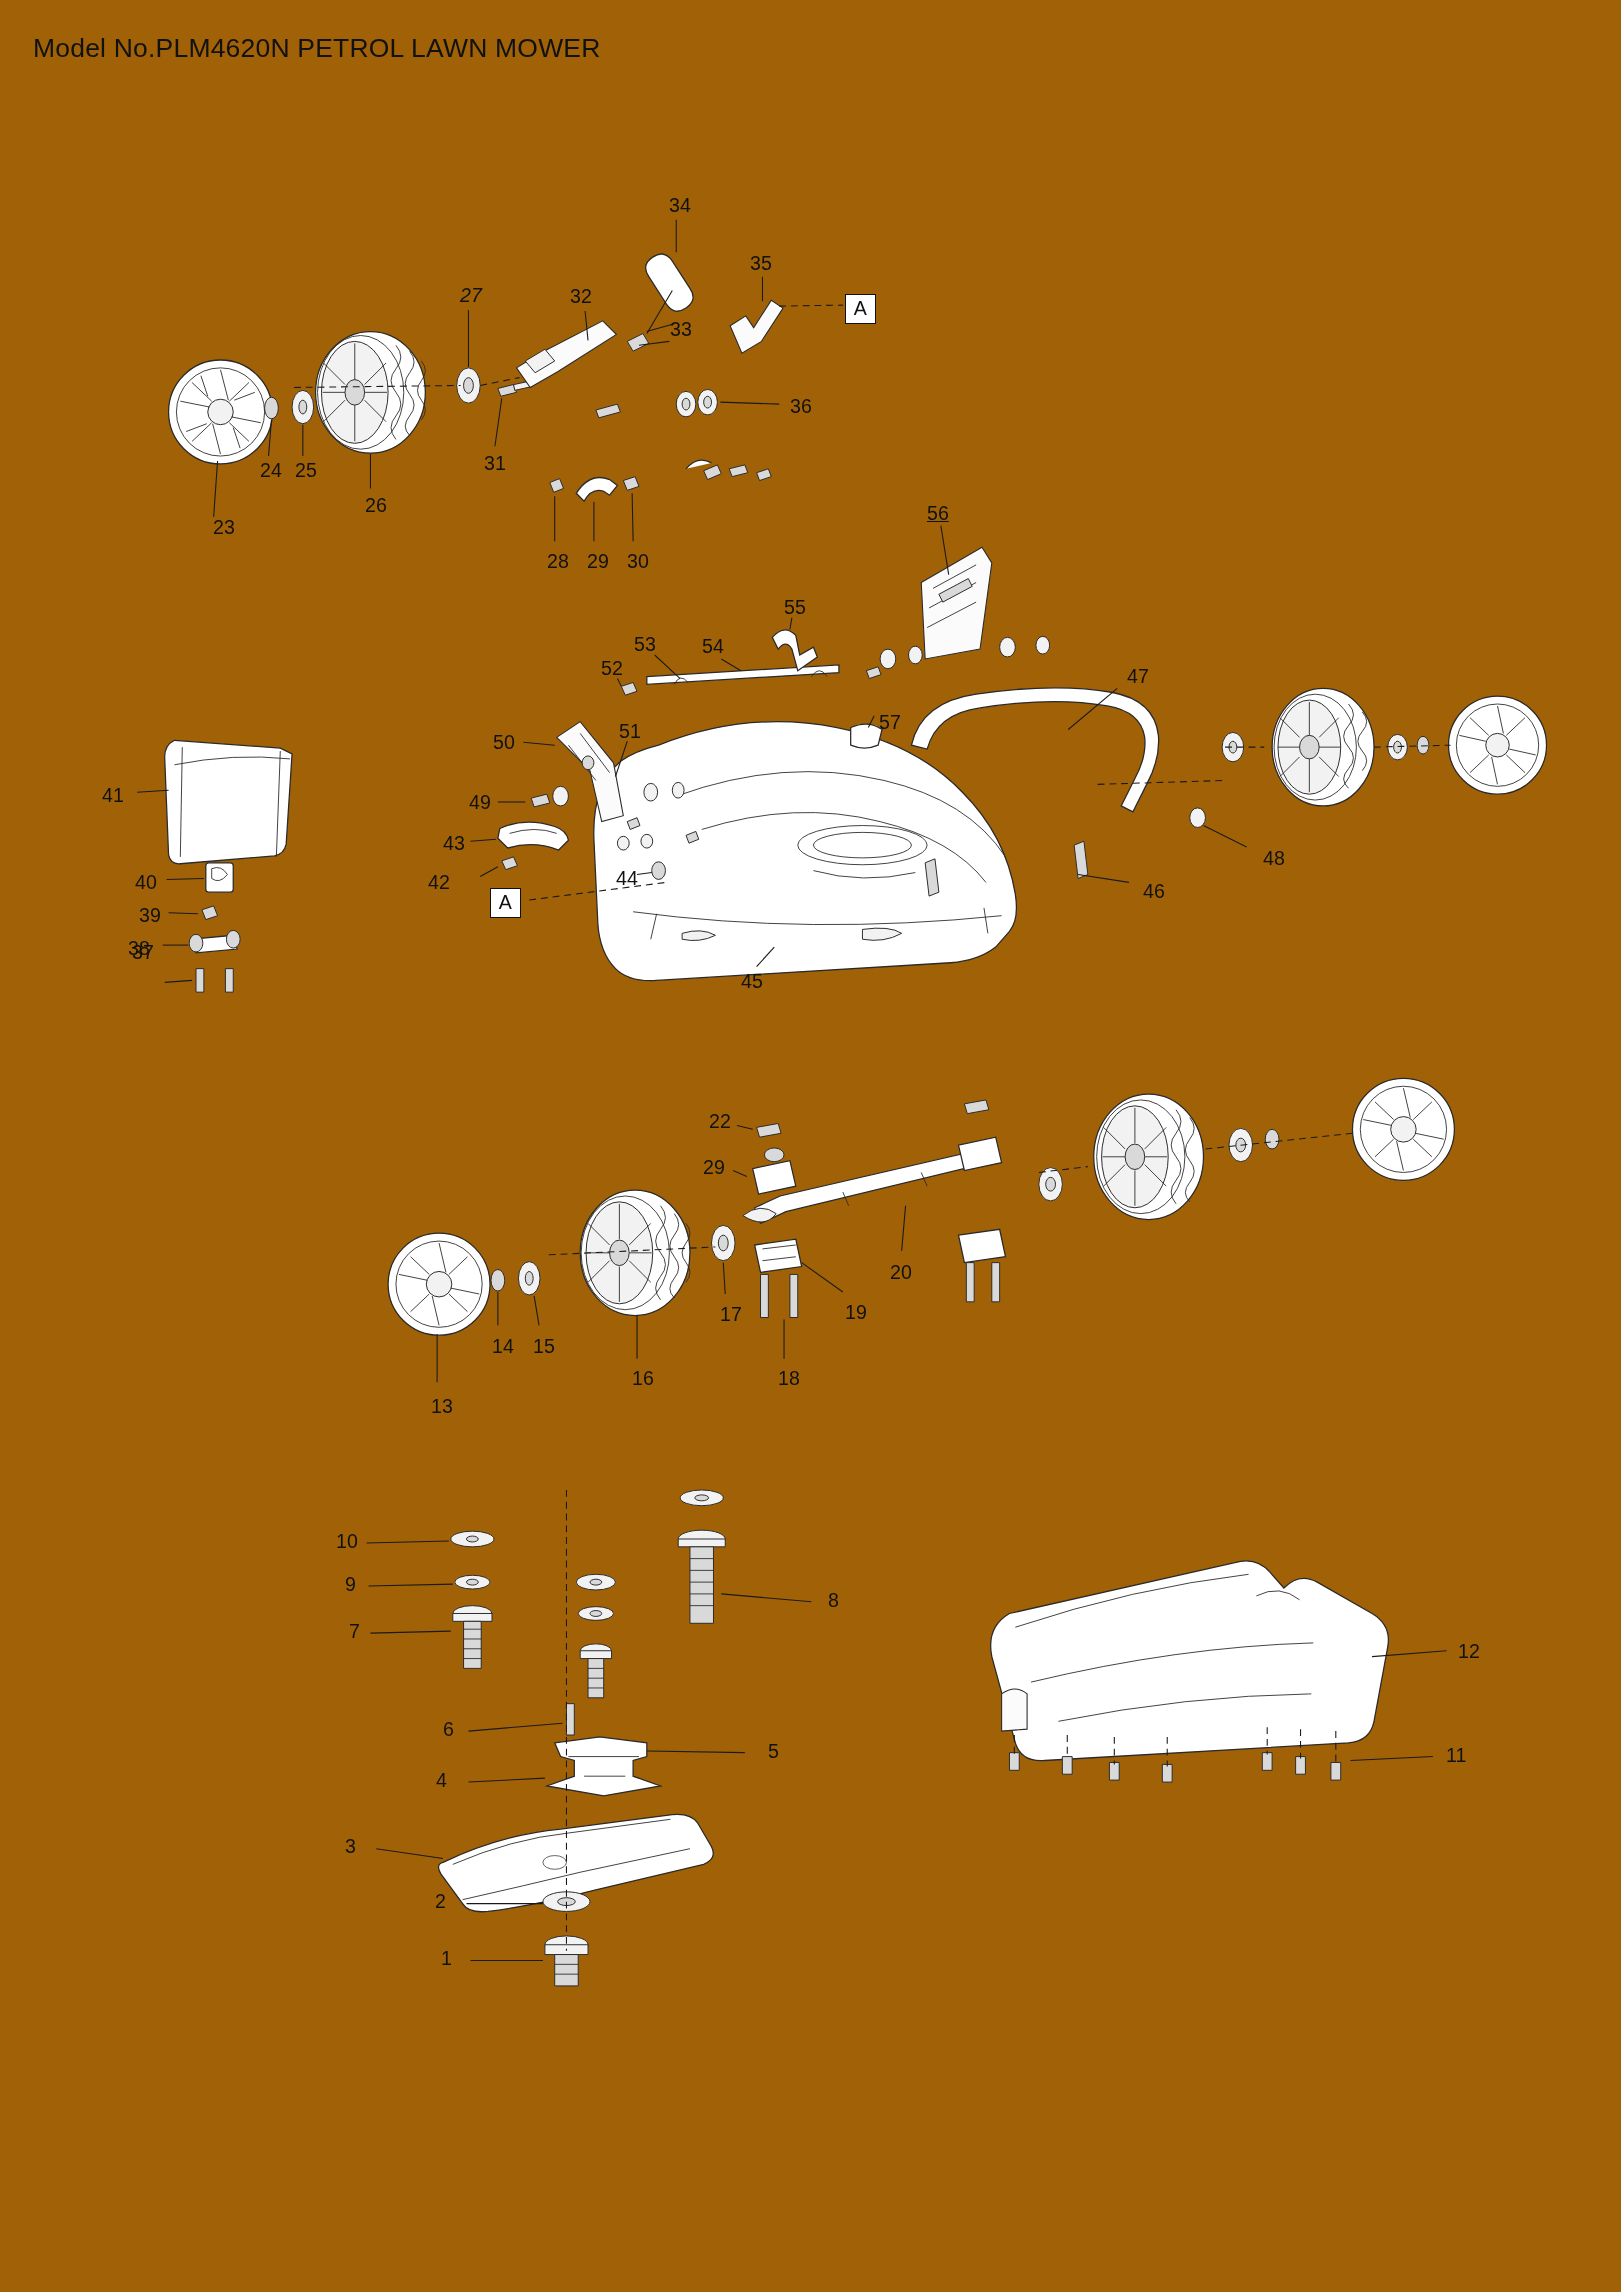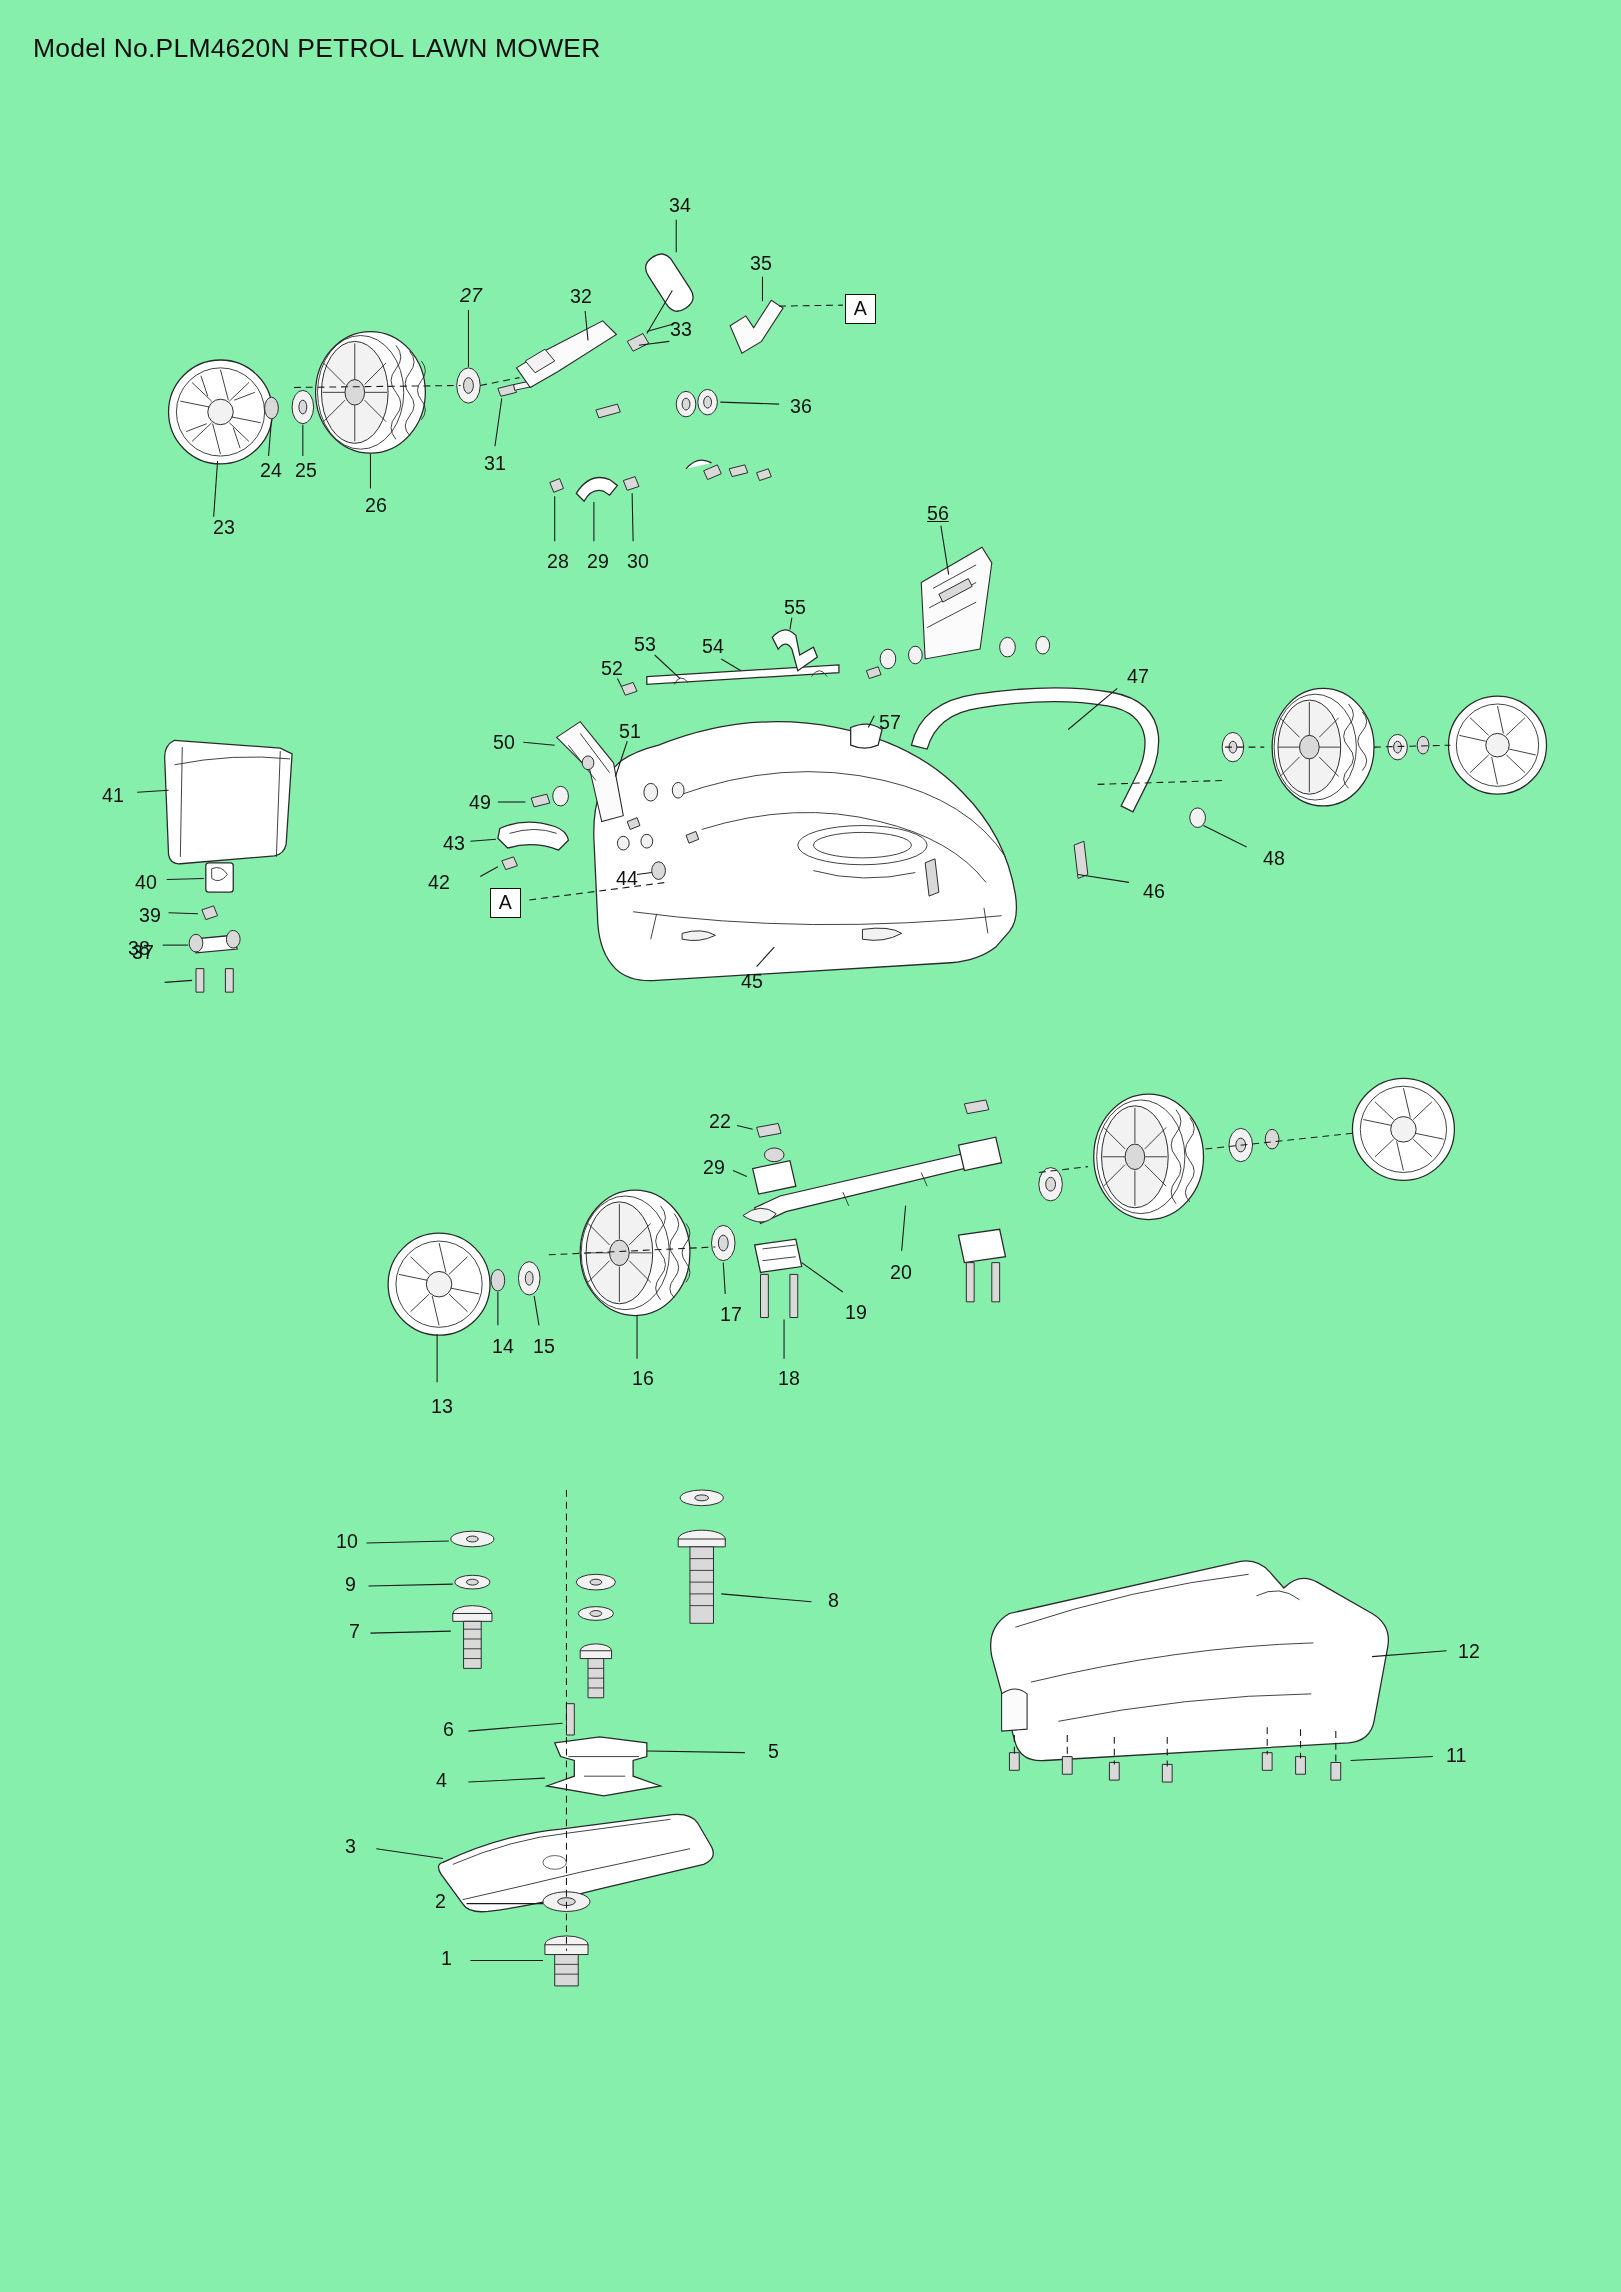--- a/index.html
+++ b/index.html
@@ -8,21 +8,21 @@
     background: #ffffff;
   }
   body {
     font-family: "Liberation Sans", sans-serif;
     color: #1a1a1a;
   }
   #page {
     position: relative;
     width: 1621px;
     height: 2293px;
-    background: #86efac;
+    background: #a16207;
     overflow: hidden;
   }
   #title {
     position: absolute;
     left: 33px;
     top: 33px;
     font-size: 26.5px;
     letter-spacing: 0.2px;
     color: #111111;
     white-space: nowrap;

